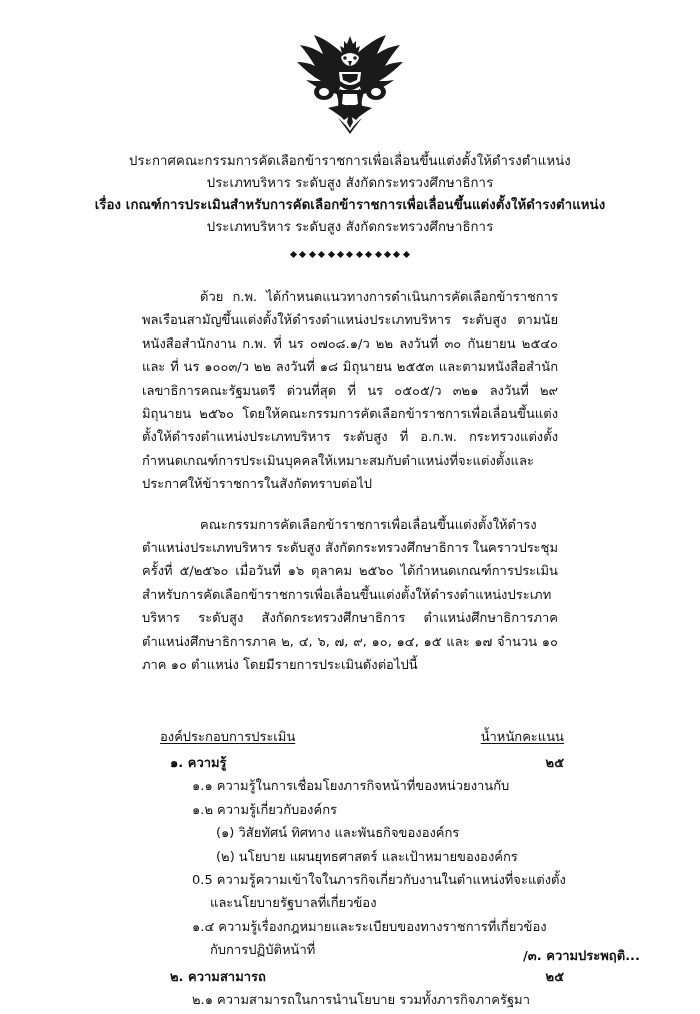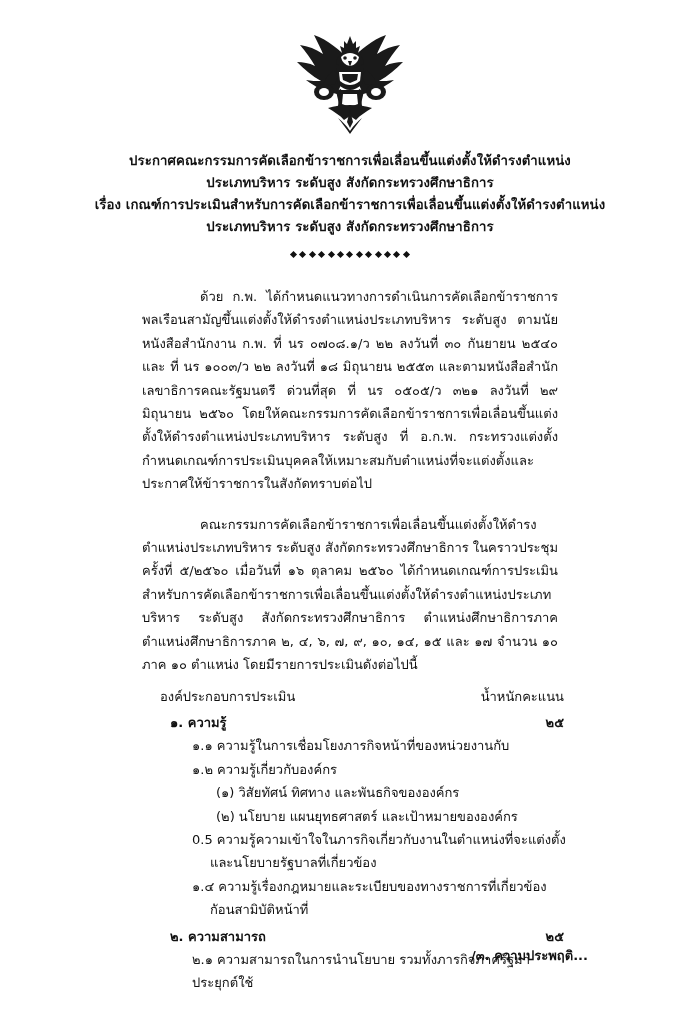--- a/index.html
+++ b/index.html
@@ -36,21 +36,21 @@
 
   
   .heading-block {
     margin-top: 12px;
     text-align: center;
     color: #111;
   }
   .heading-line {
     font-size: 13.2px;
     line-height: 22px;
-    font-weight: 700;
+    font-weight: 400;
     letter-spacing: .1px;
     white-space: nowrap;
   }
   .heading-line.subject {
     font-weight: 700;
   }
 
   
   .divider {
     margin: 9px auto 0 auto;
@@ -91,21 +91,23 @@
   .score-head {
     display: flex;
     justify-content: space-between;
     align-items: baseline;
     font-size: 13px;
     line-height: 23.4px;
     margin-top: 2px;
     padding-left: 26px;
   }
   .score-head .u {
+    text-decoration: underline;
     text-underline-offset: 2px;
+    margin-top: 40px;
   }
   .score-head .weight-col {
     padding-right: 2px;
   }
 
   
   .outline {
     margin-top: 2px;
     font-size: 13px;
     line-height: 23.4px;
@@ -135,21 +137,21 @@
     display: block;
   }
 
   
   .footer {
     position: absolute;
     left: 0;
     right: 0;
     bottom: 48px;
     text-align: right;
-    padding-right: 112px;
+    padding-right: 60px;
     font-size: 13px;
     font-weight: 700;
     color: #111;
   }
 </style>
 </head>
 <body>
 
 <div class="page">
 
@@ -231,21 +233,21 @@
           <span>๑. ความรู้</span>
           <span class="score">๒๕</span>
         </div>
         <div class="row lvl1">๑.๑ ความรู้ในการเชื่อมโยงภารกิจหน้าที่ของหน่วยงานกับ</div>
         <div class="row lvl1">๑.๒ ความรู้เกี่ยวกับองค์กร</div>
         <div class="row lvl2">(๑) วิสัยทัศน์ ทิศทาง และพันธกิจขององค์กร</div>
         <div class="row lvl2">(๒) นโยบาย แผนยุทธศาสตร์ และเป้าหมายขององค์กร</div>
         <div class="row lvl1">0.5 ความรู้ความเข้าใจในภารกิจเกี่ยวกับงานในตำแหน่งที่จะแต่งตั้ง</div>
         <div class="row lvl1-cont">และนโยบายรัฐบาลที่เกี่ยวข้อง</div>
         <div class="row lvl1">๑.๔ ความรู้เรื่องกฎหมายและระเบียบของทางราชการที่เกี่ยวข้อง</div>
-        <div class="row lvl1-cont">กัอนสามิบัติหน้าที่</div>
+        <div class="row lvl1-cont">กับการปฏิบัติหน้าที่</div>
         <div class="sec">
           <span>๒. ความสามารถ</span>
           <span class="score">๒๕</span>
         </div>
         <div class="row lvl1">๒.๑ ความสามารถในการนำนโยบาย รวมทั้งภารกิจภาครัฐมาประยุกต์ใช้</div>
       </div>
   </div>
 
   <div class="footer">/๓. ความประพฤติ...</div>
 

